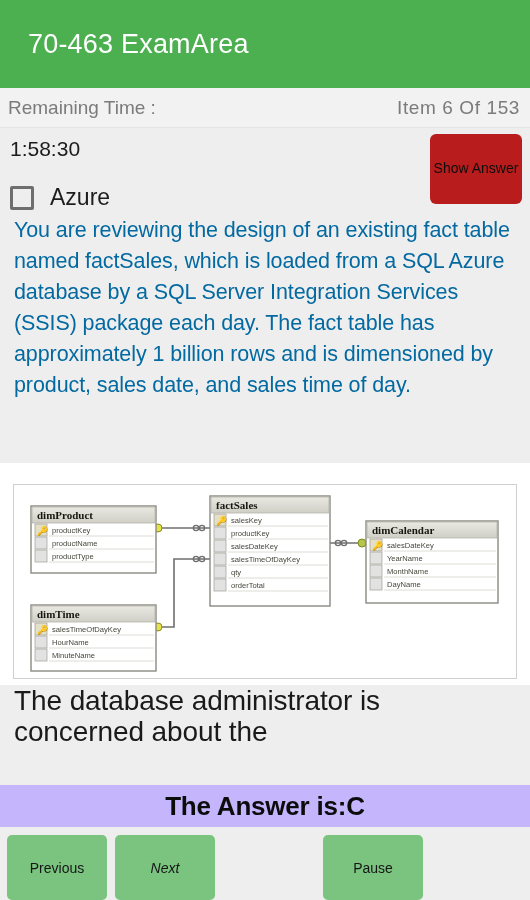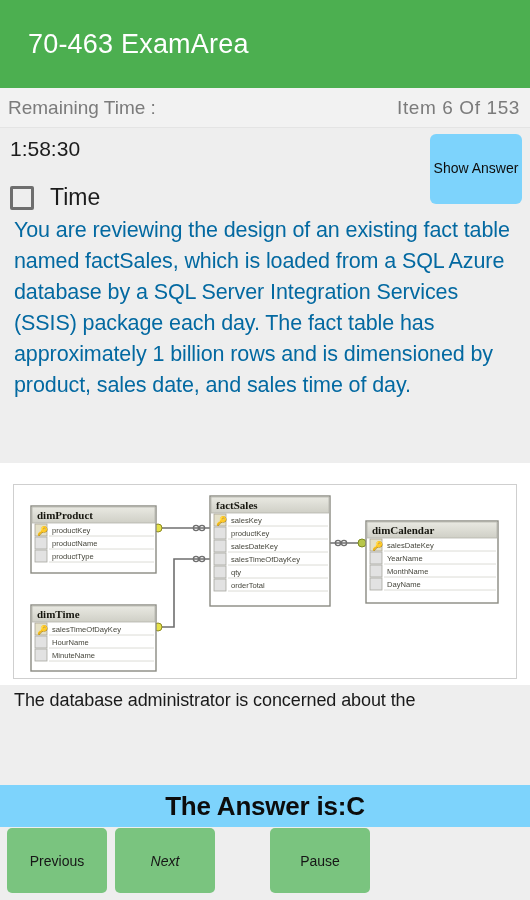--- a/index.html
+++ b/index.html
@@ -87,21 +87,21 @@
     font-size: 23px;
     margin-left: 16px;
     color: #1c1c1c;
   }
   .show-answer-btn {
     position: absolute;
     right: 8px;
     top: 6px;
     width: 92px;
     height: 70px;
-    background: #7dd3fc;
+    background: #b91c1c;
     border: none;
     border-radius: 6px;
     color: #0d0d0d;
     font-family: "Liberation Sans", sans-serif;
     font-size: 14px;
     cursor: pointer;
     line-height: 1.1;
   }
 
   
@@ -114,21 +114,21 @@
     overflow: hidden;
     padding: 0 14px;
   }
   .q-text {
     font-size: 21.5px;
     line-height: 31px;
     color: #0369a1;
     letter-spacing: -0.1px;
   }
   .q-text-tail {
-    font-size: 18px;
+    font-size: 28px;
     line-height: 31px;
     color: #1a1a1a;
     letter-spacing: -0.1px;
   }
 
   
   .diagram-wrap {
     margin-top: 62px;
     margin-left: -14px;
     margin-right: -14px;
@@ -150,74 +150,74 @@
   
   .answer-banner {
     position: absolute;
     left: 0;
     right: 0;
     top: 785px;
     height: 42px;
     display: flex;
     align-items: center;
     justify-content: center;
-    background: #7dd3fc;
+    background: #c4b5fd;
   }
   .answer-text {
     font-size: 26px;
     font-weight: bold;
     color: #0c0c0c;
     letter-spacing: -0.2px;
   }
 
   
   .bottom-bar {
     position: absolute;
     left: 0;
     right: 0;
     bottom: 0;
     height: 72px;
     background: #eeeeee;
     display: flex;
-    align-items: flex-start;
+    align-items: flex-end;
     padding: 0 7px;
   }
   .nav-btn {
     height: 65px;
     background: #7ac47f;
     border: none;
     border-radius: 5px;
     color: #161616;
     font-family: "Liberation Sans", sans-serif;
     font-size: 14px;
     cursor: pointer;
   }
   .nav-btn.prev { width: 100px; }
   .nav-btn.next { width: 100px; margin-left: 8px; font-style: italic; }
-  .nav-btn.pause { width: 100px; margin-left: 55px; }
+  .nav-btn.pause { width: 100px; margin-left: 108px; }
   .nav-btn.end { width: 96px; margin-left: 8px; }
 </style>
 </head>
 <body>
 
 <div class="appbar">
   <div class="appbar-title">70-463 ExamArea</div>
 </div>
 
 <div class="status-strip">
   <div class="status-label">Remaining Time :</div>
   <div class="status-counter">Item 6 Of 153</div>
 </div>
 
 <div class="meta-row">
   <div class="timer">1:58:30</div>
 
   <div class="mark-row">
     <span class="checkbox"></span>
-    <span class="mark-label">Time</span>
+    <span class="mark-label">Azure</span>
   </div>
 
   <button class="show-answer-btn">Show Answer</button>
 </div>
 
 <div class="question-body">
 
   <p class="q-text">You are reviewing the design of an existing fact table named factSales, which is loaded from a SQL Azure database by a SQL Server Integration Services (SSIS) package each day. The fact table has approximately 1 billion rows and is dimensioned by product, sales date, and sales time of day.</p>
 
   <div class="diagram-wrap">

